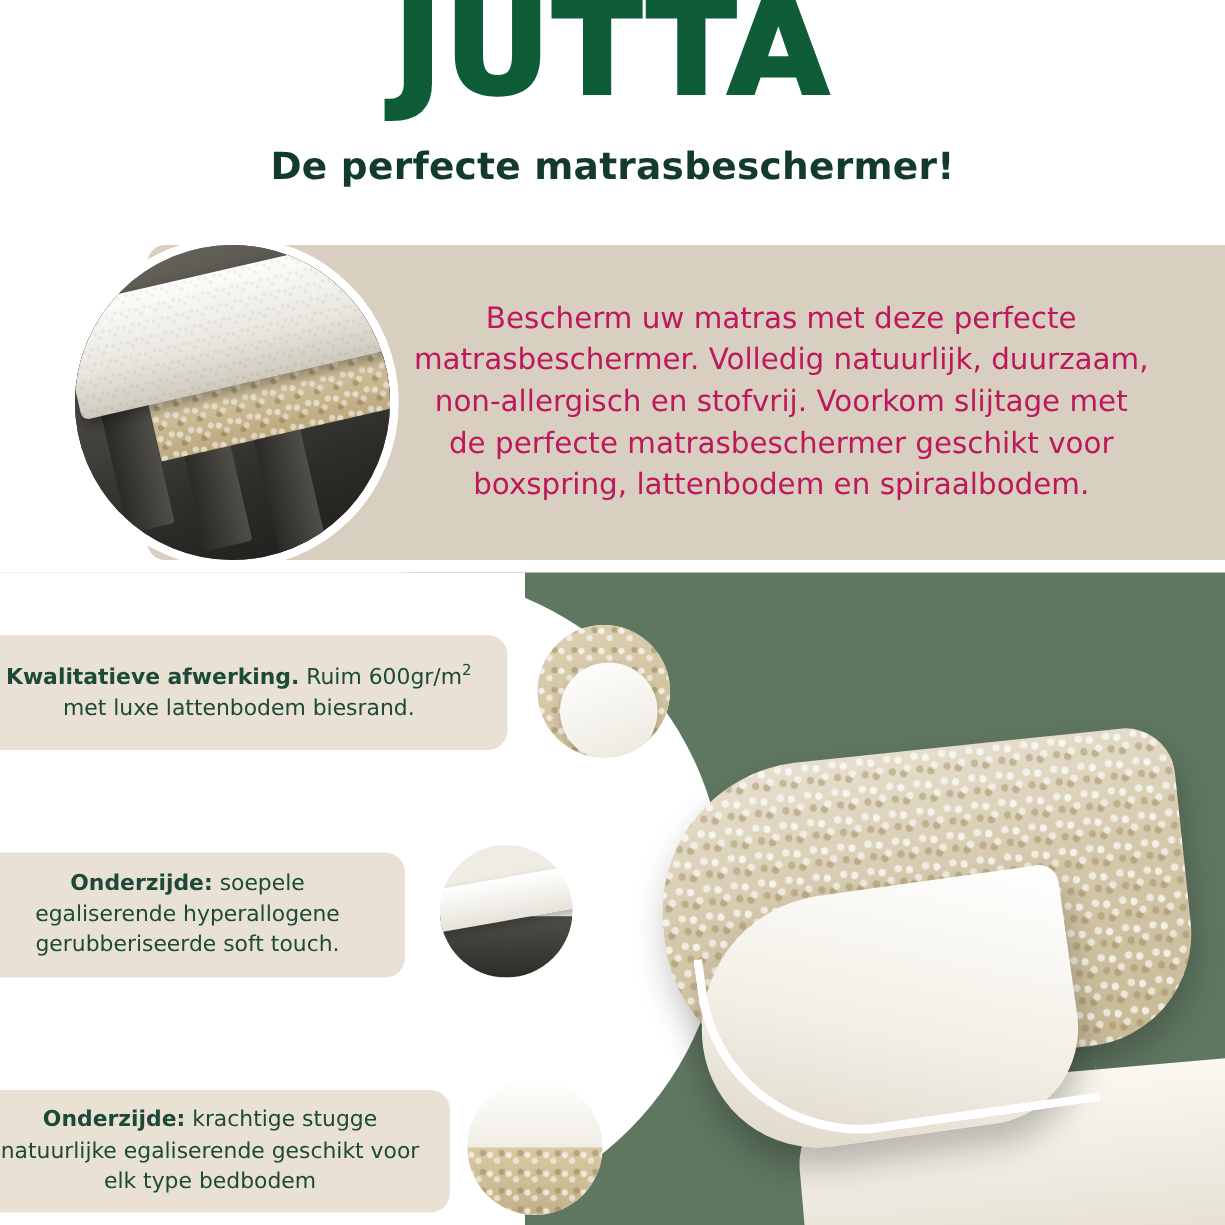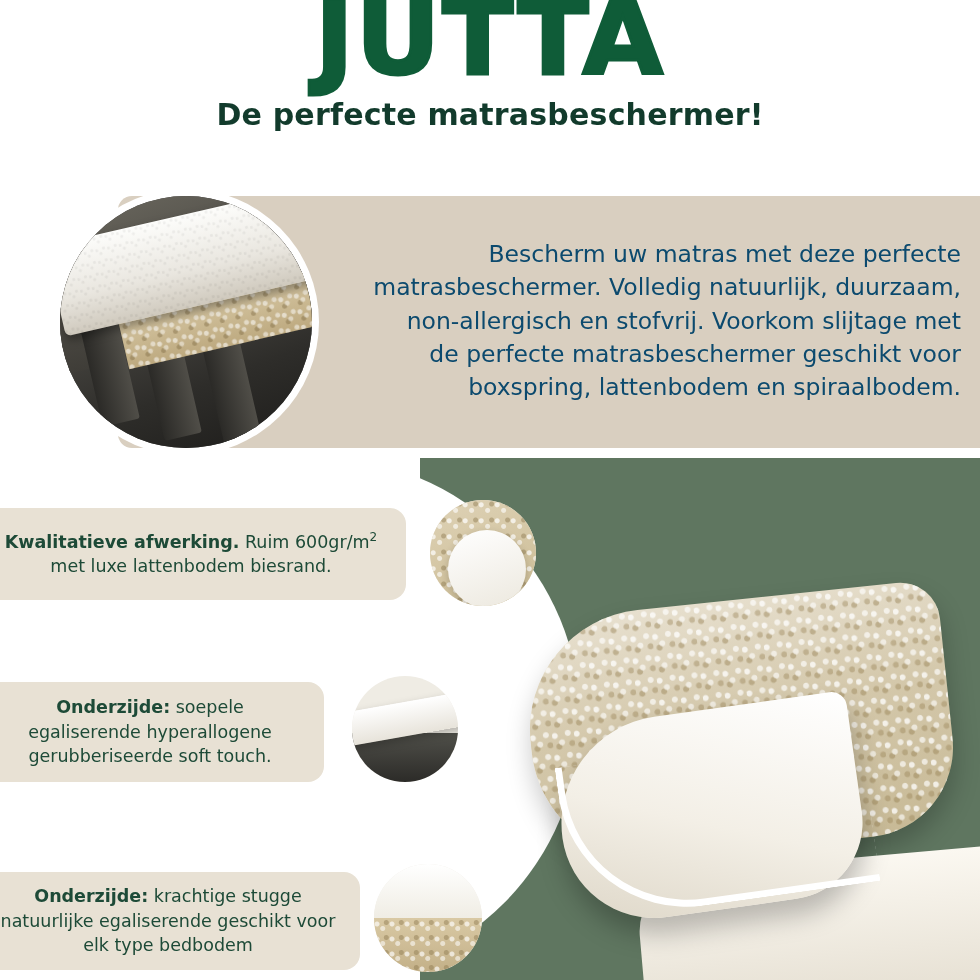--- a/index.html
+++ b/index.html
@@ -36,21 +36,21 @@
     font-size: 104px;
     letter-spacing: 2px;
     color: #0f5c38;
     line-height: 1;
     -webkit-text-stroke: 3px #0f5c38;
     text-transform: uppercase;
   }
   .tagline {
     position: absolute;
     left: 0;
-    top: 97px;
+    top: 116px;
     width: 980px;
     text-align: center;
     font-size: 30px;
     font-weight: 700;
     color: #123b2c;
     letter-spacing: 0.2px;
   }
 
   
   .beige-panel {
@@ -60,25 +60,24 @@
     width: 900px;
     height: 252px;
     background: #d9cfc0;
     border-radius: 14px 0 0 14px;
   }
   .beige-text {
     position: absolute;
     left: 330px;
     top: 238px;
     width: 590px;
-    text-align: right;
-    color: #0c4a6e;
+    text-align: center;
+    color: #be185d;
     font-size: 23.5px;
     line-height: 1.42;
-    margin-left: 41px;
   }
 
   
   .photo-circle-1 {
     position: absolute;
     left: 60px;
     top: 196px;
     width: 252px;
     height: 252px;
     border-radius: 50%;

